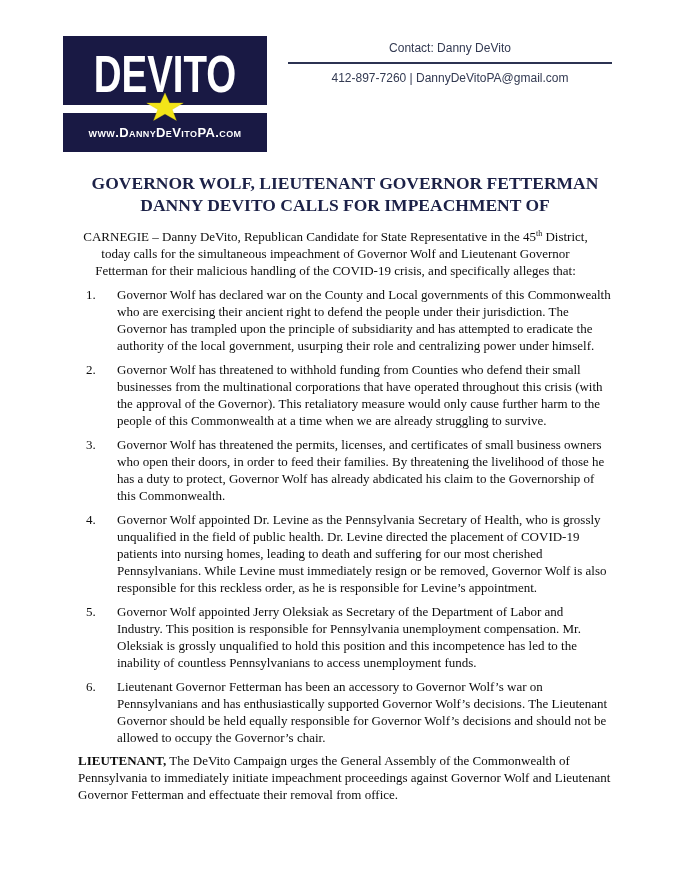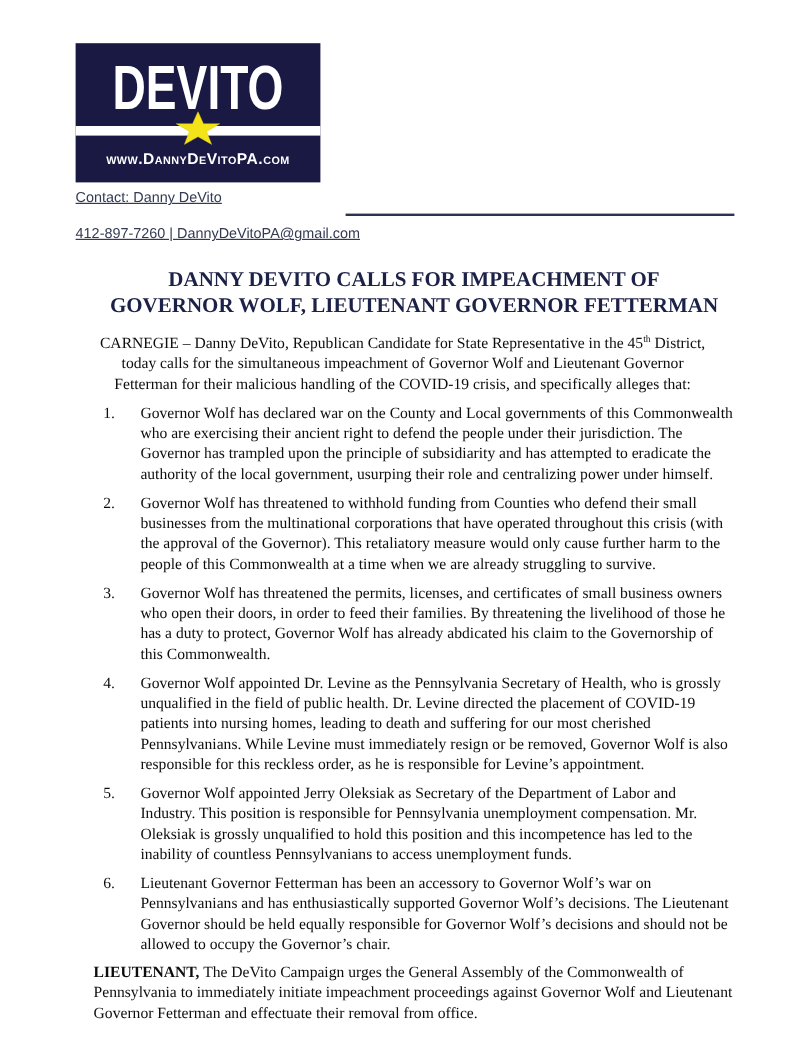--- a/index.html
+++ b/index.html
@@ -8,21 +8,20 @@
     background: #ffffff;
     font-family: "Liberation Serif", serif;
     color: #0d0d0d;
     overflow: hidden;
     position: relative;
   }
   .header {
     display: flex;
     justify-content: space-between;
     margin: 36px 61px 0 63px;
-    flex-direction: column;
   }
   .logo {
     width: 204px; height: 116px;
     background: #191944;
     position: relative;
     flex-shrink: 0;
   }
   .logo-name {
     height: 69px;
     display: flex; align-items: center; justify-content: center;
@@ -48,25 +47,24 @@
     letter-spacing: 0.4px;
     border-radius: 15px;
   }
   .logo-star {
     position: absolute;
     left: 50%; transform: translateX(-50%);
     top: 57px;
     width: 38px; height: 28px;
   }
   .header-right {
-    text-align: left;
+    text-align: center;
     font-family: "Liberation Sans", sans-serif;
     color: #333a52;
     padding-top: 5px;
-    text-decoration: underline;
   }
   .contact-line { font-size: 12px; }
   .contact-rule {
     border: none;
     border-top: 2px solid #2c3352;
     width: 324px;
     margin: 7px 0 7px auto;
   }
   .phone-line { font-size: 12px; }
   .release-block {
@@ -132,22 +130,22 @@
 
   <div class="header-right">
     <div class="contact-line">Contact: Danny DeVito</div>
     <hr class="contact-rule">
     <div class="phone-line">412-897-7260 | DannyDeVitoPA@gmail.com</div>
   </div>
 
 </div>
 
 <div class="headline">
+  <div>GOVERNOR WOLF, LIEUTENANT GOVERNOR FETTERMAN</div>
   <div>DANNY DEVITO CALLS FOR IMPEACHMENT OF</div>
-  <div>GOVERNOR WOLF, LIEUTENANT GOVERNOR FETTERMAN</div>
 </div>
 
 <p class="intro"><span>CARNEGIE – Danny DeVito, Republican Candidate for State Representative in the 45</span><sup>th</sup><span> District, today calls for the simultaneous impeachment of Governor Wolf and Lieutenant Governor Fetterman for their malicious handling of the COVID-19 crisis, and specifically alleges that:</span></p>
 
 <ol class="allegations">
   <li>
     <span class="num">1.</span>
     <span class="li-text">Governor Wolf has declared war on the County and Local governments of this Commonwealth who are exercising their ancient right to defend the people under their jurisdiction. The Governor has trampled upon the principle of subsidiarity and has attempted to eradicate the authority of the local government, usurping their role and centralizing power under himself.</span>
   </li>
   <li>

